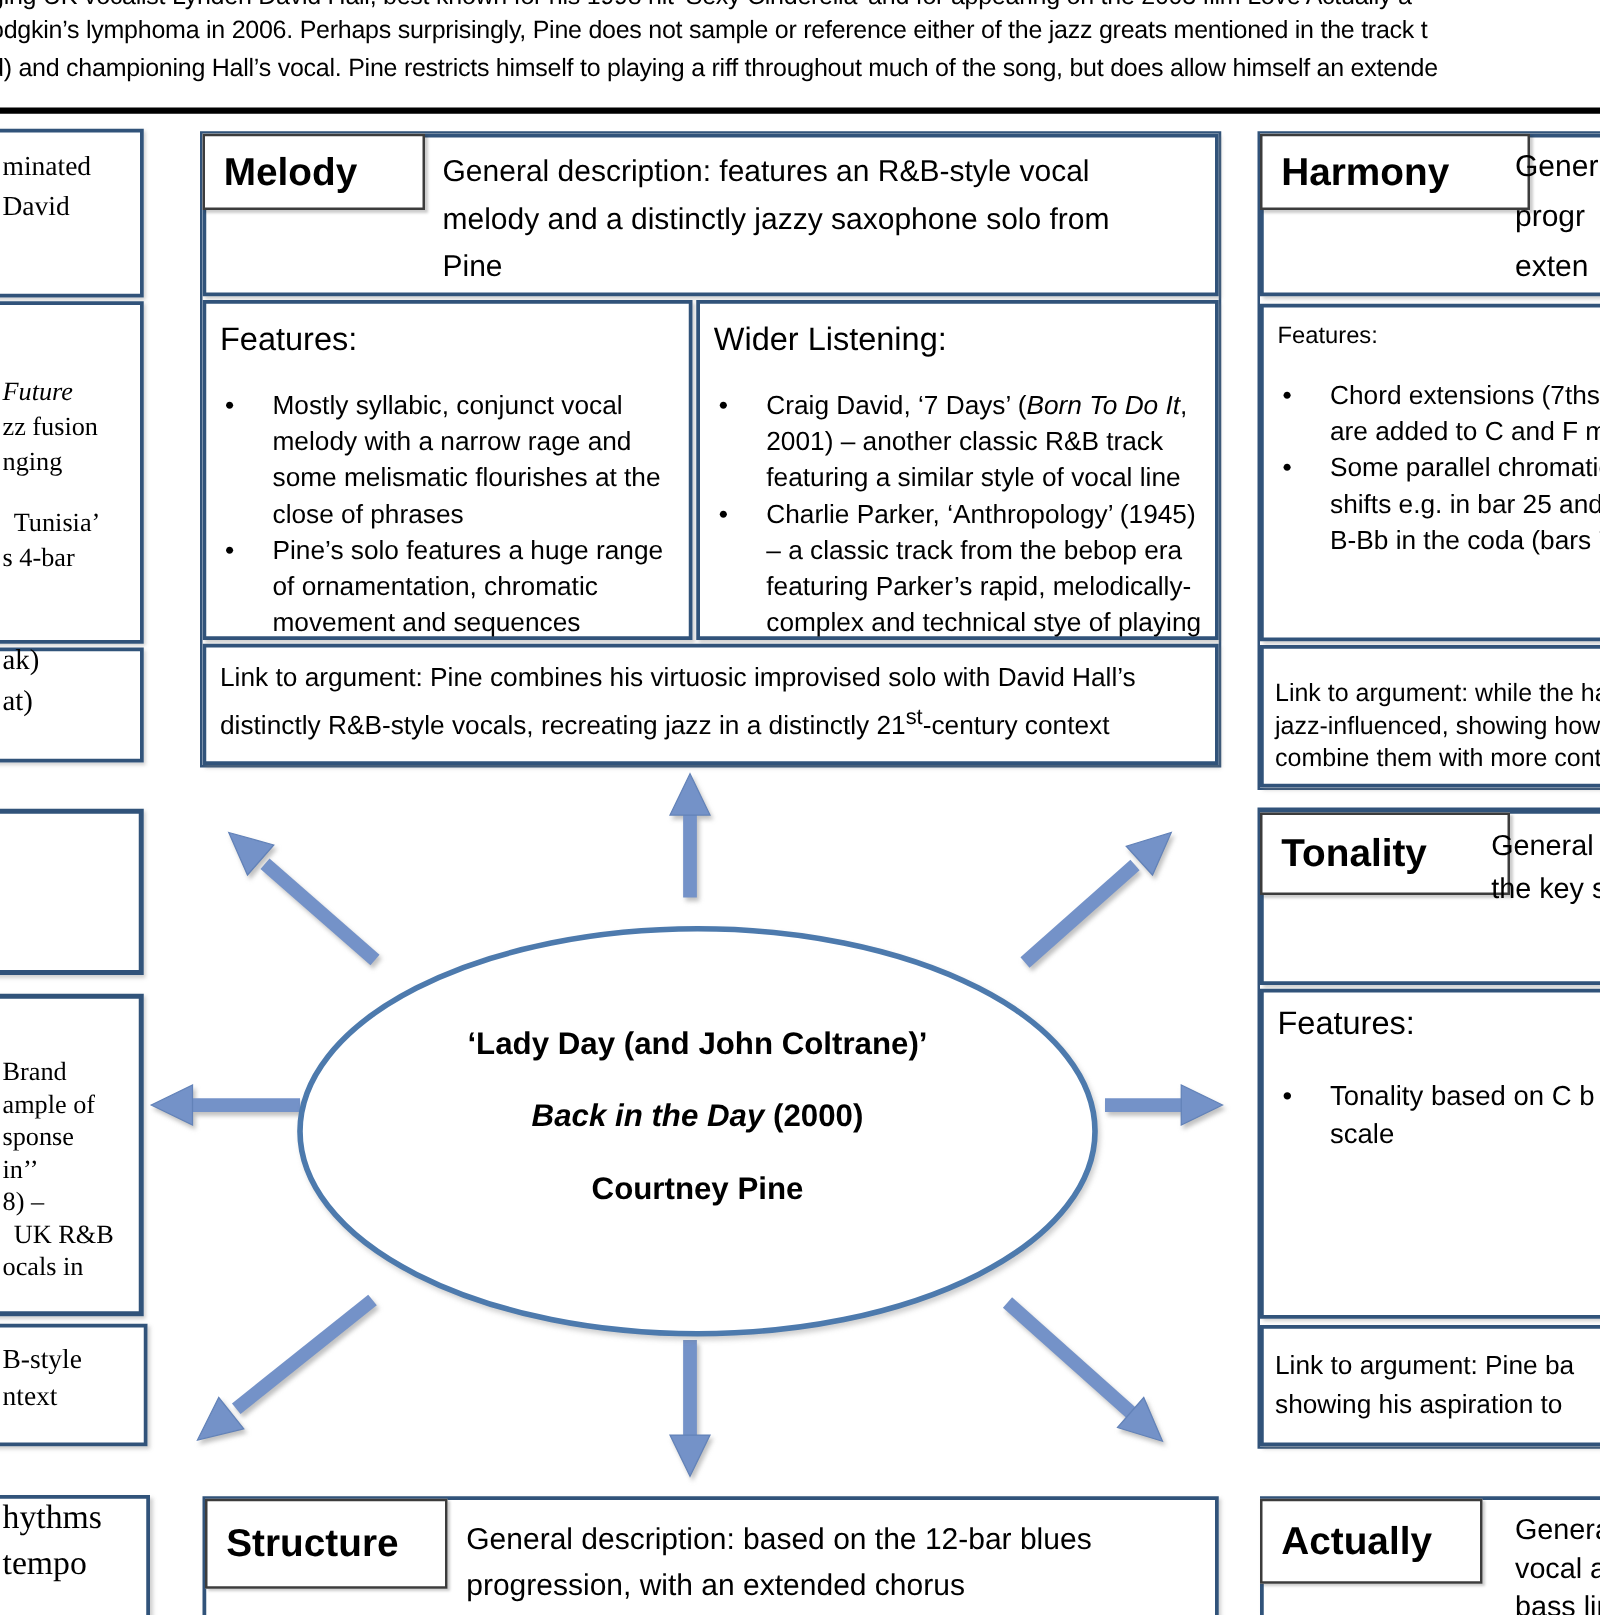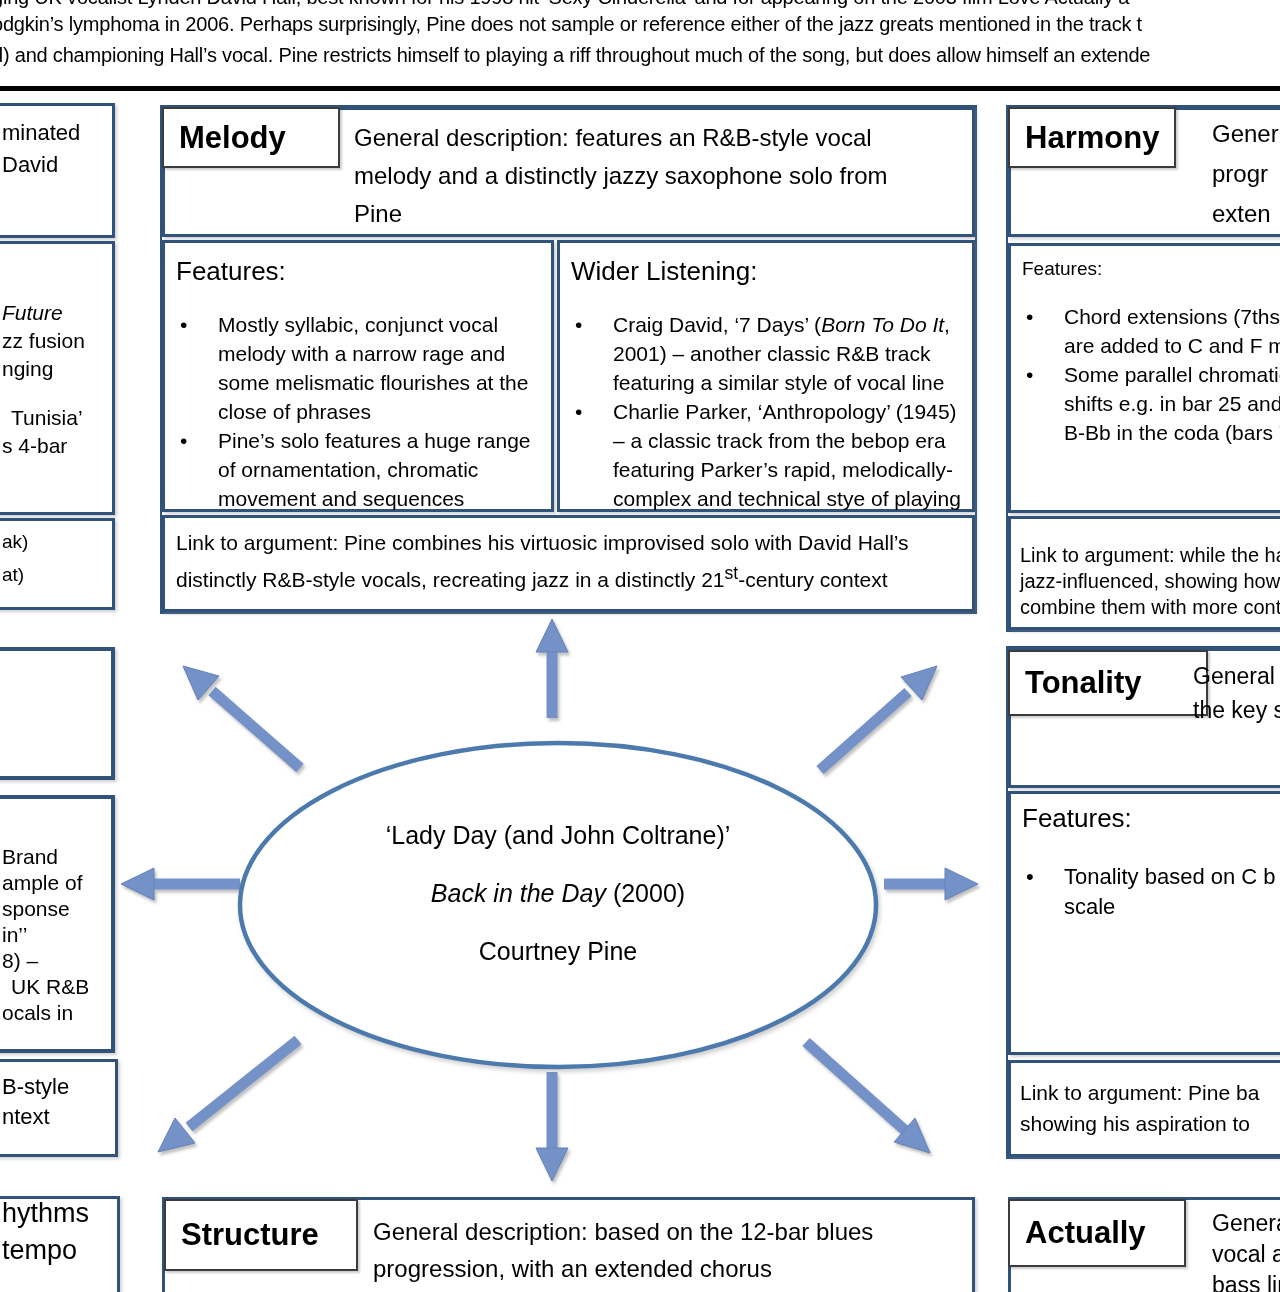--- a/index.html
+++ b/index.html
@@ -20,30 +20,30 @@
   .title-box{position:absolute;box-sizing:border-box;border:2px solid var(--title-border);background:#fff;
              display:flex;align-items:center;padding-left:15px;font-weight:bold;font-size:31px;
              box-shadow:2px 2px 2px rgba(0,0,0,.2);z-index:3;}
   .txt{position:absolute;z-index:4;}
   .desc{font-size:24px;line-height:38px;}
   .heading-lg{font-size:26px;}
   .heading-sm{font-size:19px;}
   ul.blist{list-style:none;margin:0;padding:0;}
   ul.blist>li{position:relative;padding-left:42px;margin:0;}
   ul.blist>li::before{content:"\2022";position:absolute;left:4px;top:0;}
-  .frag-line{min-height:1em;white-space:nowrap;}
+  .frag-line{min-height:1em;white-space:nowrap;font-family:Liberation Serif, serif;}
   .pad8{padding-left:9px;}
   svg.graphics{position:absolute;left:0;top:0;z-index:1;}
   .arrow{filter:drop-shadow(2px 3px 1.5px rgba(130,130,130,.5));}
   .arrow line{stroke:var(--arrow-fill);stroke-width:11;}
   .arrow polygon{fill:var(--arrow-fill);stroke:var(--arrow-edge);stroke-width:1;}
   .ellipse-shape{fill:#ffffff;stroke:var(--ellipse-stroke);stroke-width:4.5;
                  filter:drop-shadow(2px 3px 2px rgba(120,120,120,.35));}
   .center-text{position:absolute;left:258px;top:820px;width:600px;text-align:center;z-index:4;font-size:25px;}
-  .center-line{line-height:30px;margin-bottom:28px;}
+  .center-line{line-height:30px;margin-bottom:28px;font-weight:bold;}
 </style>
 </head>
 <body>
 
 <div class="canvas">
 
   <div class="intro-line" style="top:-14px">ging UK vocalist Lynden David Hall, best known for his 1998 hit ‘Sexy Cinderella’ and for appearing on the 2003 film Love Actually a</div>
   <div class="intro-line" style="top:13px">odgkin’s lymphoma in 2006. Perhaps surprisingly, Pine does not sample or reference either of the jazz greats mentioned in the track t</div>
   <div class="intro-line" style="top:44px">d) and championing Hall’s vocal. Pine restricts himself to playing a riff throughout much of the song, but does allow himself an extende</div>
   <div class="rule"></div>
@@ -109,21 +109,21 @@
   <ul class="blist txt" style="left:571px;top:310px;width:398px;font-size:21px;line-height:29px">
     <li><span>Craig David, ‘7 Days’ (</span><span class="it">Born To Do It</span><span>, 2001) – another classic R&amp;B track featuring a similar style of vocal line</span></li>
     <li>Charlie Parker, ‘Anthropology’ (1945) – a classic track from the bebop era featuring Parker’s rapid, melodically-complex and technical stye of playing</li>
   </ul>
 
   <div class="navy-box" style="left:162px;top:515px;width:813px;height:97px"></div>
   <div class="txt" style="left:176px;top:527px;width:792px;font-size:21px;line-height:31px"><span>Link to argument: Pine combines his virtuosic improvised solo with David Hall’s distinctly R&amp;B-style vocals, recreating jazz in a distinctly 21</span><sup>st</sup><span>-century context</span></div>
 
   <div class="outline" style="left:1006px;top:105px;width:362px;height:527px"></div>
   <div class="navy-box" style="left:1008px;top:107px;width:372px;height:130px"></div>
-  <div class="title-box" style="left:1008px;top:107px;width:168px;height:61px">
+  <div class="title-box" style="left:1008px;top:107px;width:216px;height:61px">
       <span>Harmony</span>
     </div>
   <div class="txt" style="left:1212px;top:114px;font-size:24px;line-height:40px">
     <div class="nw">Gener</div>
     <div class="nw">progr</div>
     <div class="nw">exten</div>
   </div>
 
   <div class="navy-box" style="left:1008px;top:243px;width:372px;height:270px"></div>
   <div class="txt heading-sm" style="left:1022px;top:258px">Features:</div>
@@ -197,21 +197,21 @@
   <div class="txt" style="left:2px;top:299px;font-size:21px;line-height:28px">
     <div class="frag-line it">Future</div>
     <div class="frag-line">zz fusion</div>
     <div class="frag-line">nging</div>
     <div class="frag-line"></div>
     <div class="frag-line pad8">Tunisia’</div>
     <div class="frag-line">s 4-bar</div>
   </div>
 
   <div class="navy-box" style="left:-80px;top:518px;width:195px;height:92px"></div>
-  <div class="txt" style="left:2px;top:525px;font-size:19px;line-height:33px">
+  <div class="txt" style="left:2px;top:511px;font-size:23px;line-height:33px">
     <div class="frag-line">ak)</div>
     <div class="frag-line">at)</div>
   </div>
 
   <div class="navy-box thick" style="left:-80px;top:647px;width:195px;height:133px"></div>
 
   <div class="navy-box thick" style="left:-80px;top:795px;width:195px;height:258px"></div>
   <div class="txt" style="left:2px;top:844px;font-size:21px;line-height:26px">
     <div class="frag-line">Brand</div>
     <div class="frag-line">ample of</div>

